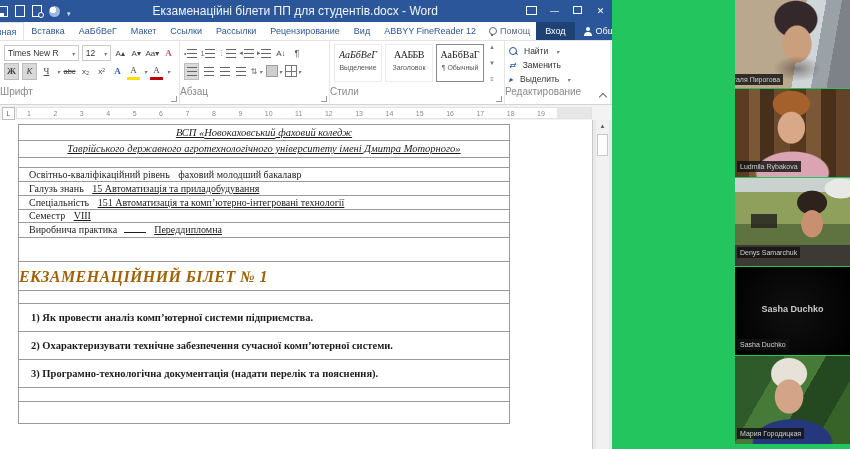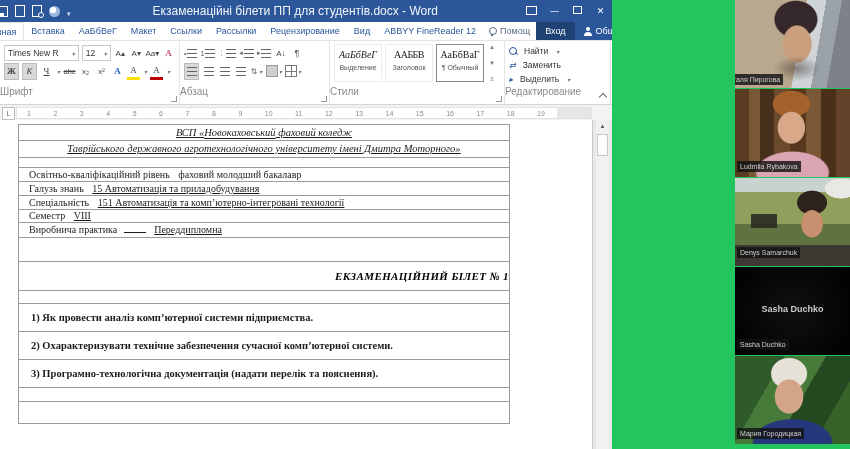--- a/index.html
+++ b/index.html
@@ -105,21 +105,21 @@
   .th{text-align:center;font-style:italic;font-size:10.5px}
   .th .u{text-decoration:underline}
   .missp{text-decoration:underline wavy #e0301e;text-decoration-skip-ink:none;text-underline-offset:2px}
   .h16{height:16px;line-height:16px}.h17{height:17px;line-height:16px}.h10{height:10px}
   .fld{height:14px;line-height:13px;font-size:10px;padding-left:10px}
   .h13{height:13px;line-height:12px}.h15{height:15px;line-height:14px}
   .fvalue{text-decoration:underline;margin-left:6px}
   .novu{text-decoration:none}
   .lead{display:inline-block;width:22px;height:9px;border-bottom:1px solid #1c1c1c;margin-left:4px}
   .h24{height:24px}.h29{height:29px;line-height:29px}.h14{height:14px}.h22{height:22px}
-  .ttl{text-align:right;font-style:italic;font-weight:bold;font-size:11px;letter-spacing:.4px;color:#000000}
+  .ttl{text-align:left;font-style:italic;font-weight:bold;font-size:16px;letter-spacing:.4px;color:#a16207}
   .qrow{height:28px;display:flex;align-items:center;padding-left:12px;font-weight:bold;font-size:10.5px}
   
   .meeting{position:absolute;left:612px;top:0;width:238px;height:449px;background:#22c55e}
   .tile{position:absolute;left:123px;width:115px;height:88px;overflow:hidden;background:#111}
   .t1{top:0}.t2{top:89px}.t3{top:178px}.t4{top:267px}.t5{top:356px}
   .p1{background:
       radial-gradient(ellipse 34px 18px at 54% 78%, rgba(40,25,20,.45), transparent 70%),
       radial-gradient(ellipse 25px 32px at 54% 50%, #c99f7e 56%, transparent 60%),
       radial-gradient(ellipse 37px 32px at 53% 22%, #35282a 56%, transparent 60%),
       linear-gradient(100deg,#b9a88e 0 55%,#cfd5d8 55% 70%,#9aa2a8 70% 82%,#7d8288 82% 100%)}

